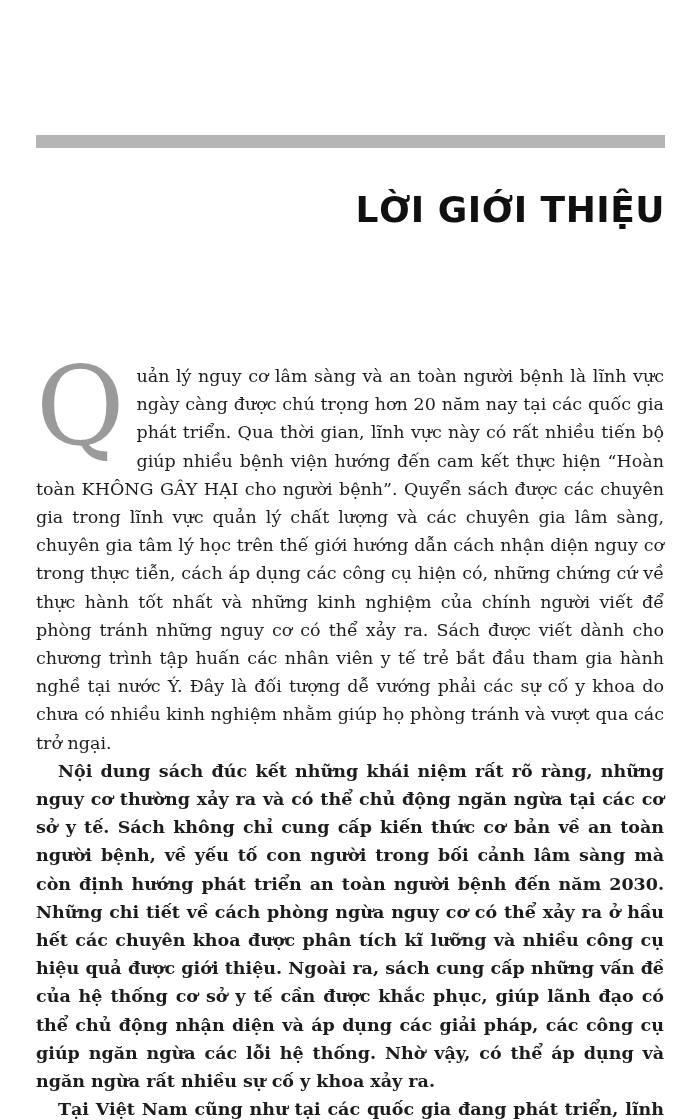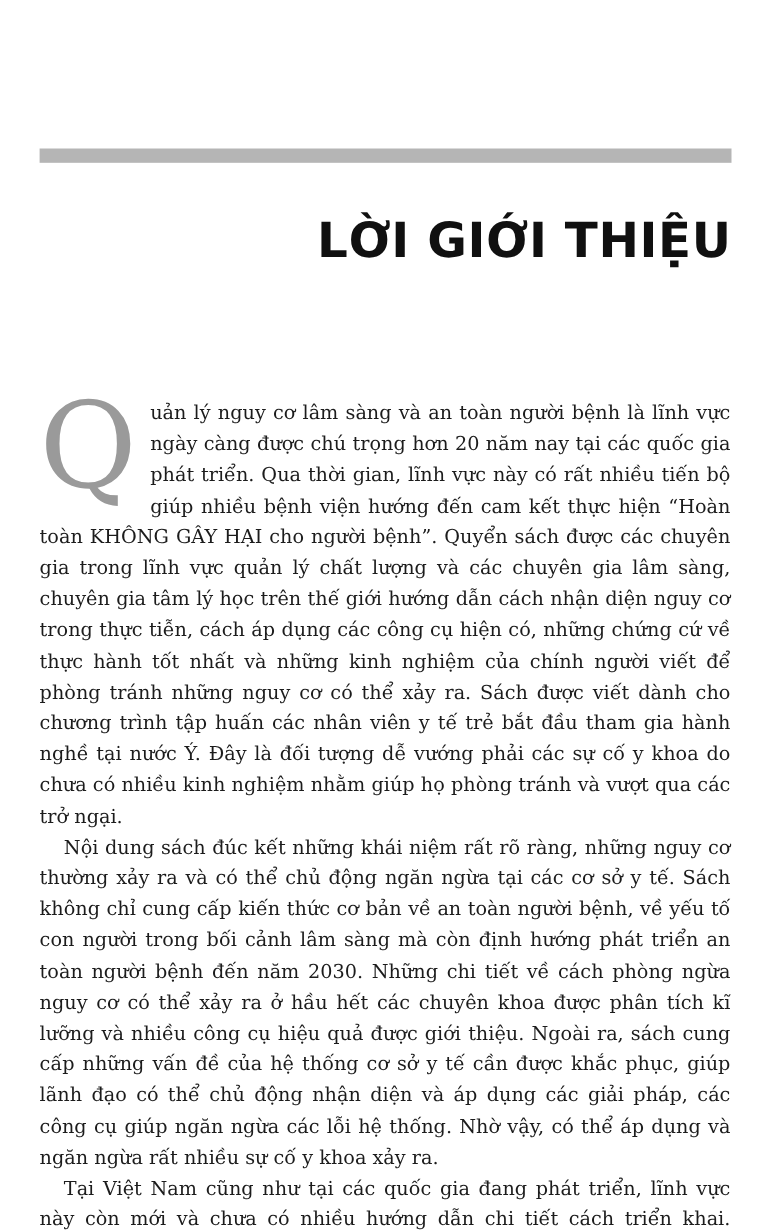--- a/index.html
+++ b/index.html
@@ -26,41 +26,42 @@
     background: #b5b5b5;
   }
   .page-title {
     position: absolute;
     left: 36px;
     top: 165px;
     width: 629px;
     text-align: right;
     font-family: "DejaVu Sans", "Liberation Sans", sans-serif;
     font-weight: bold;
-    font-size: 44px;
+    font-size: 36px;
     letter-spacing: 0.5px;
     color: #101010;
     white-space: nowrap;
   }
   .body-text {
     position: absolute;
     left: 36px;
     top: 362px;
     width: 628px;
     font-size: 17.5px;
     line-height: 28.2px;
     text-align: justify;
     color: #1c1c1c;
   }
   .para {
     margin: 0;
     padding: 0;
   }
   .para.indented {
     text-indent: 22px;
+    font-weight: bold;
   }
   .dropcap {
     float: left;
     font-family: "DejaVu Serif", "Liberation Serif", serif;
     font-size: 108px;
     line-height: 86px;
     height: 84px;
     padding: 2px 12px 0 0;
     color: #9a9a9a;
     font-weight: 400;

